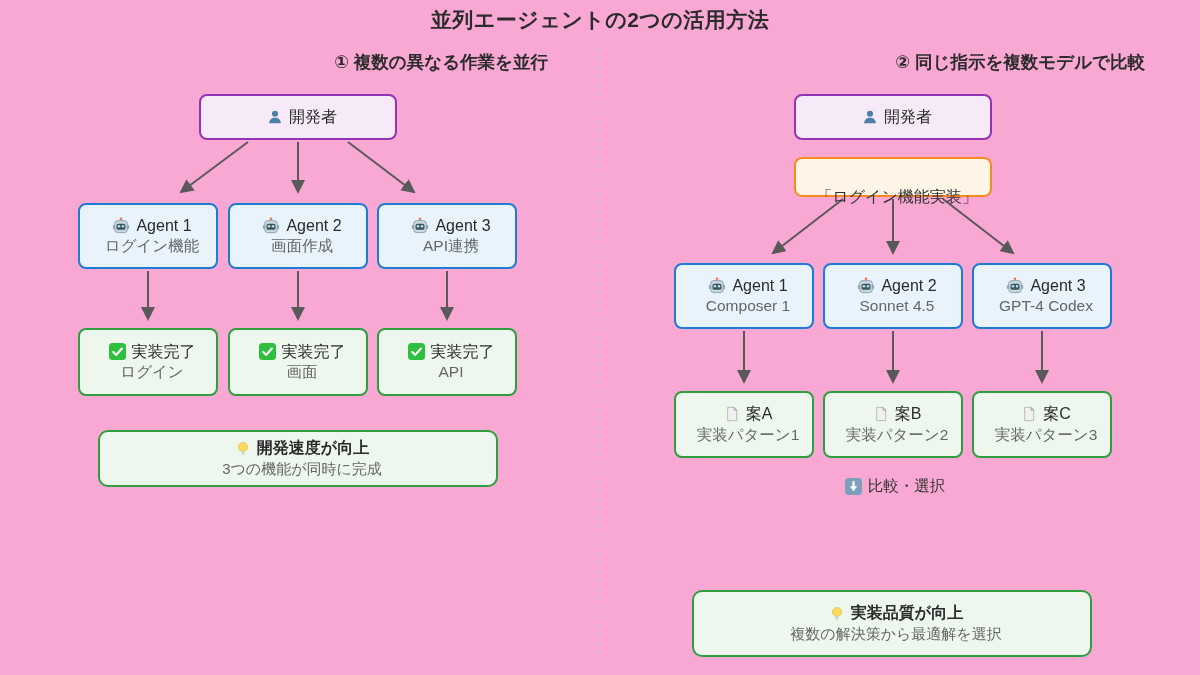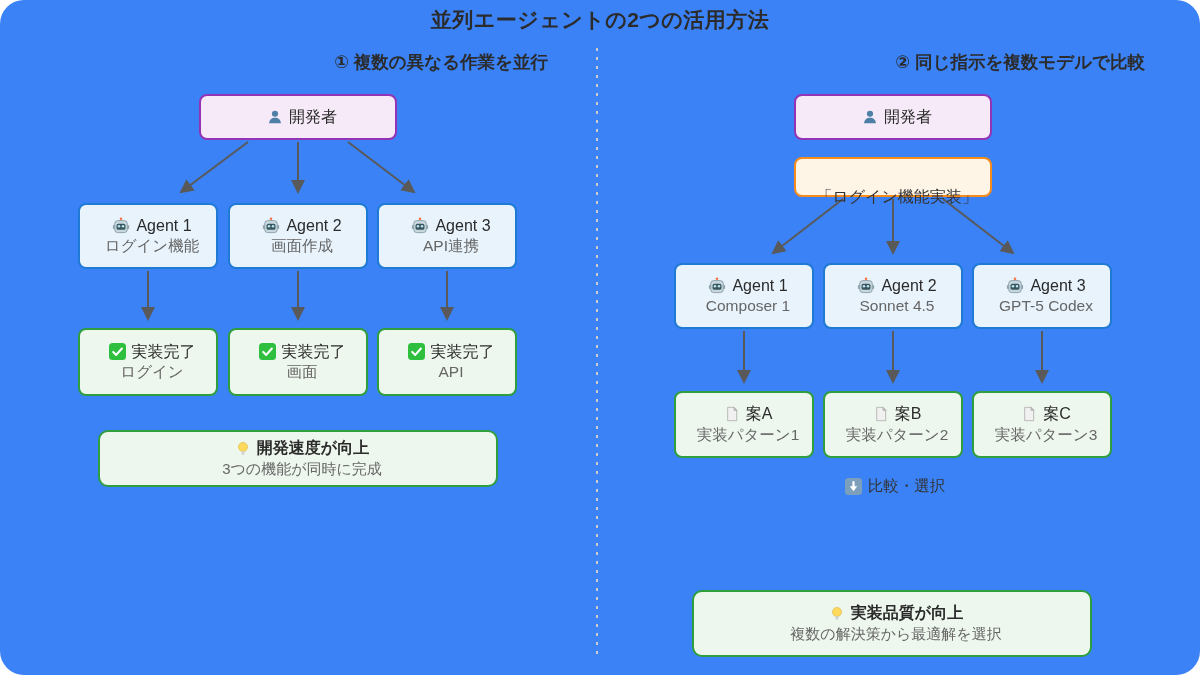--- a/index.html
+++ b/index.html
@@ -1,18 +1,18 @@
 <!DOCTYPE html>
 <html><head>
 <meta charset="utf-8">
 <style>
   html,body{margin:0;padding:0;background:#ffffff;}
   .canvas{
-    position:relative;width:1200px;height:675px;background:#3b82f6;overflow:hidden;
-    font-family:"Liberation Sans","DejaVu Sans",sans-serif;color:#2b2b2b;border-radius:24px;
+    position:relative;width:1200px;height:675px;background:#f9a8d4;overflow:hidden;
+    font-family:"Liberation Sans","DejaVu Sans",sans-serif;color:#2b2b2b;
   }
   .arrow-layer{position:absolute;left:0;top:0;width:1200px;height:675px;pointer-events:none;}
   .page-title{
     position:absolute;top:6px;left:0;width:1200px;text-align:center;
     font-size:21px;font-weight:bold;color:#2b2b2b;letter-spacing:.5px;
   }
   .col-heading{
     position:absolute;top:50px;width:500px;text-align:right;
     font-size:17.5px;font-weight:bold;color:#2b2b2b;
   }
@@ -274,21 +274,21 @@
             <rect x="1.2" y="10.5" width="2.2" height="5.5" rx="1" fill="#90A4AE"></rect>
             <rect x="20.6" y="10.5" width="2.2" height="5.5" rx="1" fill="#90A4AE"></rect>
             <rect x="3.6" y="4.8" width="16.8" height="16" rx="4" fill="#C8D7DD" stroke="#78909C"></rect>
             <rect x="6" y="9" width="12" height="8" rx="2.5" fill="#37565F"></rect>
             <circle cx="9.3" cy="12.2" r="1.7" fill="#BFE3EE"></circle>
             <circle cx="14.7" cy="12.2" r="1.7" fill="#BFE3EE"></circle>
           </svg>
       </span>
       <span>Agent 3</span>
     </div>
-    <div class="t2">GPT-5 Codex</div>
+    <div class="t2">GPT-4 Codex</div>
   </div>
 
   <div class="box green op-r1">
     <div class="t1">
       <span class="icon">
         <svg width="16" height="16" viewBox="0 0 24 24">
             <path d="M5.5 2h9.5l4 4.5V22h-13.5z" fill="#F1F1F1" stroke="#9E9E9E"></path>
             <path d="M15 2v4.5h4.5z" fill="#CFCFCF" stroke="#9E9E9E"></path>
           </svg>
       </span>

